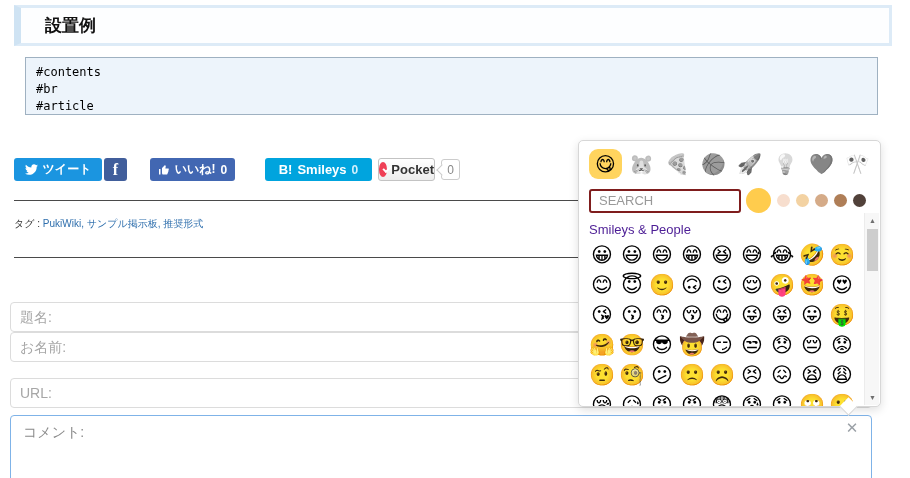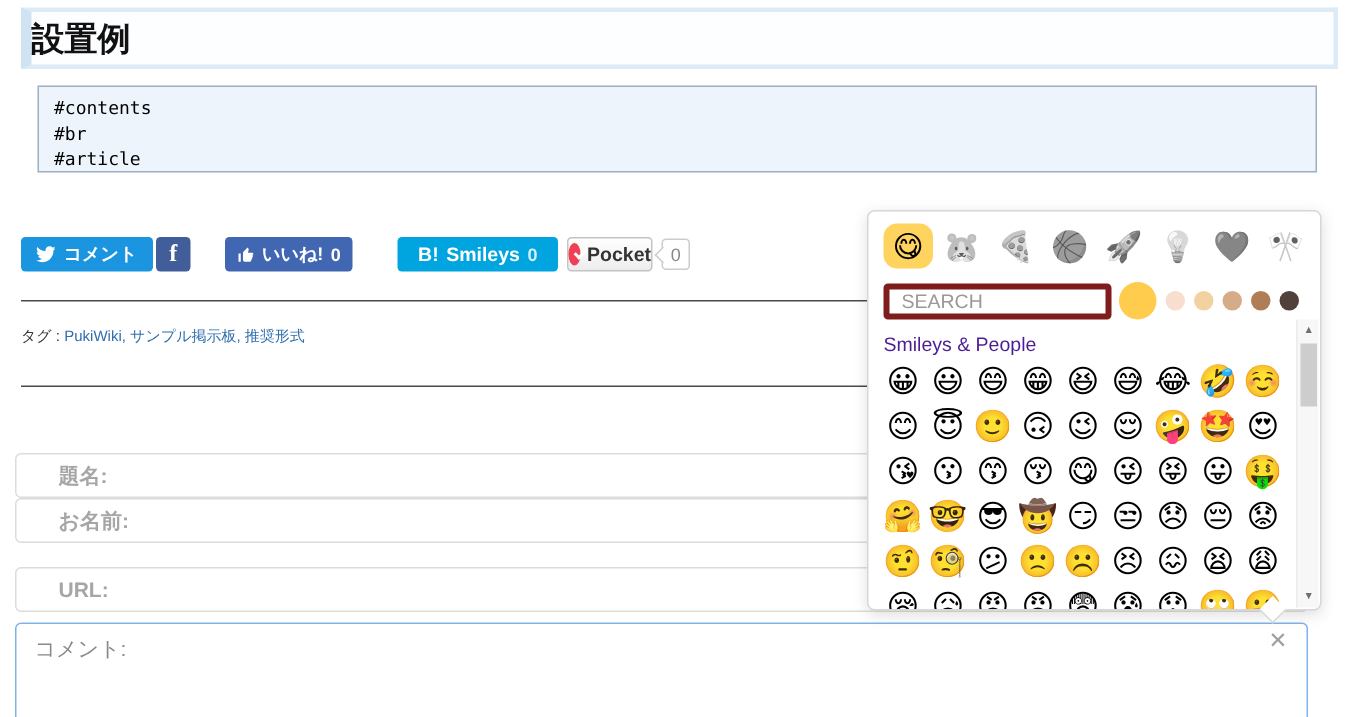--- a/index.html
+++ b/index.html
@@ -3,22 +3,22 @@
 <meta charset="utf-8">
 <style>
   * { margin:0; padding:0; box-sizing:border-box; }
   html,body { width:910px; height:478px; }
   body { position:relative; overflow:hidden; background:#fff;
          font-family:"Liberation Sans","DejaVu Sans",sans-serif; }
 
   
   .heading { position:absolute; left:14px; top:5px; width:878px; height:41px;
     background:#fdfeff; border:3px solid #ddebf7; border-left:7px solid #cfe3f3;
-    display:flex; align-items:center; padding-left:0;
-    font-size:22px; font-weight:bold; color:#111; }
+    display:flex; align-items:center; padding-left:24px;
+    font-size:17px; font-weight:bold; color:#111; }
 
   
   .codeblock { position:absolute; left:25px; top:57px; width:853px; height:58px;
     background:#edf4fb; border:1px solid #9fb1c1; padding:6px 10px;
     font-family:"DejaVu Sans Mono",monospace; font-size:12px; line-height:1.4;
     color:#000; white-space:pre; }
 
   
   .sbtn { position:absolute; top:158px; height:23px; display:flex; align-items:center;
     border-radius:3px; color:#fff; font-size:12px; font-weight:bold; cursor:pointer; }
@@ -42,22 +42,22 @@
 
   
   .rule { position:absolute; left:14px; width:864px; height:0; border-top:1px solid #4a4a4a; }
   .rule1 { top:200px; } .rule2 { top:257px; }
   .tags { position:absolute; left:14px; top:217px; font-size:10px; color:#333; }
   .tags a { color:#2f6fad; text-decoration:none; cursor:pointer; }
   .tags a:not(.last)::after { content:", "; color:#2f6fad; }
 
   
   .field { position:absolute; left:10px; width:862px; height:30px;
-    border:1px solid #dcdcdc; border-radius:4px; padding:0 28px; font-size:14px;
-    color:#333; background:#fff; outline:none; font-family:"Liberation Sans",sans-serif;font-weight:bold; }
+    border:1px solid #dcdcdc; border-radius:4px; padding:0 9px; font-size:14px;
+    color:#333; background:#fff; outline:none; font-family:"Liberation Sans",sans-serif; }
   .field::placeholder { color:#a6a6a6; }
   .f-subject { top:302px; } .f-name { top:332px; } .f-url { top:378px; }
   .comment { position:absolute; left:10px; top:415px; width:862px; height:70px;
     border:1px solid #7fb3e8; border-radius:4px; padding:8px 12px; font-size:14px;
     color:#333; resize:none; outline:none; font-family:"Liberation Sans",sans-serif; }
   .comment::placeholder { color:#8a8a8a; }
   .picker-close { position:absolute; left:843px; top:419px; width:18px; height:18px; z-index:30;
     color:#9aa0a6; font-size:15px; font-weight:bold; text-align:center; line-height:18px; cursor:pointer; }
 
   
@@ -66,21 +66,21 @@
     border-radius:5px; box-shadow:0 3px 10px rgba(0,0,0,.13); overflow:hidden; }
   .picker-tail { position:absolute; bottom:-6px; right:26px; width:13px; height:13px;
     background:#fff; border-right:1px solid #d7d7d7; border-bottom:1px solid #d7d7d7;
     transform:rotate(45deg); z-index:21; }
   .tabs { display:flex; align-items:center; gap:3px; padding:8px 0 3px 10px; }
   .tab { width:33px; height:30px; display:flex; align-items:center; justify-content:center;
     font-size:20px; border-radius:9px; cursor:pointer; }
   .tab.active { background:#ffd45e; }
   .tab.gray .ico { filter:grayscale(1); opacity:.8; }
   .search-row { display:flex; align-items:center; padding:6px 14px 2px 10px; }
-  .search { width:152px; height:24px; border:4px solid #7f1d1d; border-radius:3px;
+  .search { width:152px; height:24px; border:2px solid #7f1d1d; border-radius:3px;
     font-size:13px; padding:0 8px; color:#8b5cf6; outline:none; font-family:"Liberation Sans",sans-serif; }
   .search::placeholder { color:#999; }
   .skins { display:flex; align-items:center; gap:6px; margin-left:auto; }
   .skin-dot { width:13px; height:13px; border-radius:50%; cursor:pointer; }
   .skin-dot:first-child { width:25px; height:25px; }
   .section-label { padding:7px 0 1px 10px; color:#4c1d95; font-size:13px; }
   .grid { display:flex; flex-wrap:wrap; width:272px; margin-left:8px; margin-top:2px; }
   .cell { width:30px; height:30px; font-size:21px; line-height:30px; text-align:center; cursor:pointer; }
   .vscroll { position:absolute; top:72px; right:1px; bottom:1px; width:15px;
     background:#f7f7f7; border-left:1px solid #ececec; }
@@ -97,21 +97,21 @@
 <pre class="codeblock">#contents
 #br
 #article</pre>
 
 <div class="sbtn btn-tweet">
   <span style="display:flex;">
     <svg width="13" height="13" viewBox="0 0 24 24" fill="#fff">
         <path d="M23.95 4.57c-.88.39-1.83.65-2.82.77 1.01-.61 1.79-1.57 2.16-2.72-.95.56-2 .96-3.12 1.18-.9-.96-2.18-1.56-3.6-1.56-2.72 0-4.92 2.2-4.92 4.92 0 .39.04.76.13 1.12C7.69 8.09 4.07 6.13 1.64 3.16c-.43.72-.67 1.56-.67 2.47 0 1.71.87 3.21 2.19 4.1-.81-.03-1.57-.25-2.23-.62v.06c0 2.39 1.69 4.38 3.95 4.83-.41.11-.85.17-1.3.17-.31 0-.61-.03-.91-.09.63 1.95 2.44 3.38 4.6 3.42-1.68 1.32-3.81 2.1-6.1 2.1-.39 0-.78-.02-1.17-.07 2.19 1.4 4.77 2.21 7.56 2.21 9.05 0 14-7.5 14-13.99 0-.21 0-.42-.02-.63.96-.69 1.8-1.56 2.46-2.55z"></path>
       </svg>
   </span>
-  <span>コメント</span>
+  <span>ツイート</span>
 </div>
 
 <div class="sbtn btn-fb">
   <span style="font-family:'Liberation Serif',serif;">f</span>
 </div>
 
 <div class="sbtn btn-like">
   <span style="display:flex;">
     <svg width="12" height="12" viewBox="0 0 24 24" fill="#fff">
         <path d="M2 10h3v11H2zM22 11c0-1.1-.9-2-2-2h-5.3l.9-4.3c.1-.5-.1-1-.5-1.4L14 2 8.6 7.6c-.4.4-.6.9-.6 1.4v9c0 1.7.9 3 2 3h7c.8 0 1.5-.5 1.8-1.2l2.1-5.3c.1-.2.1-.5.1-.8v-2.7z"></path>

